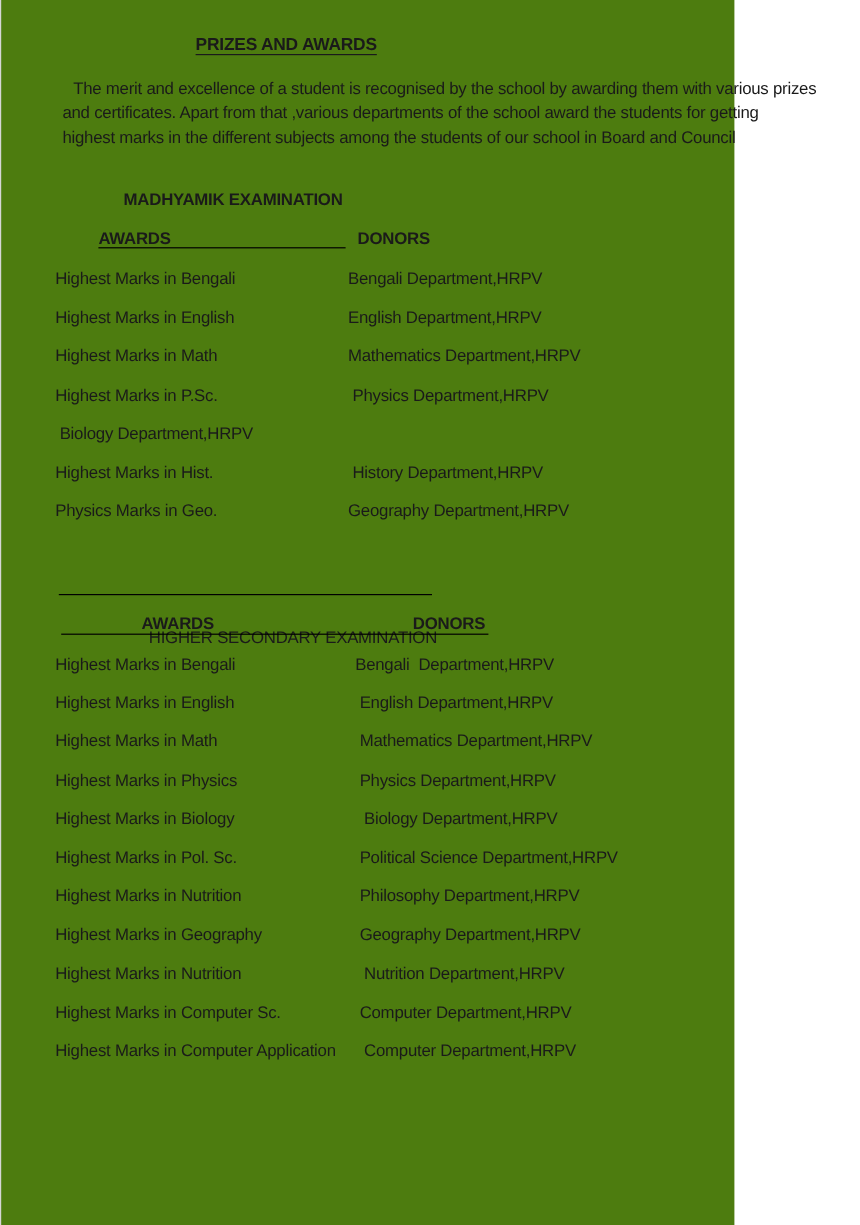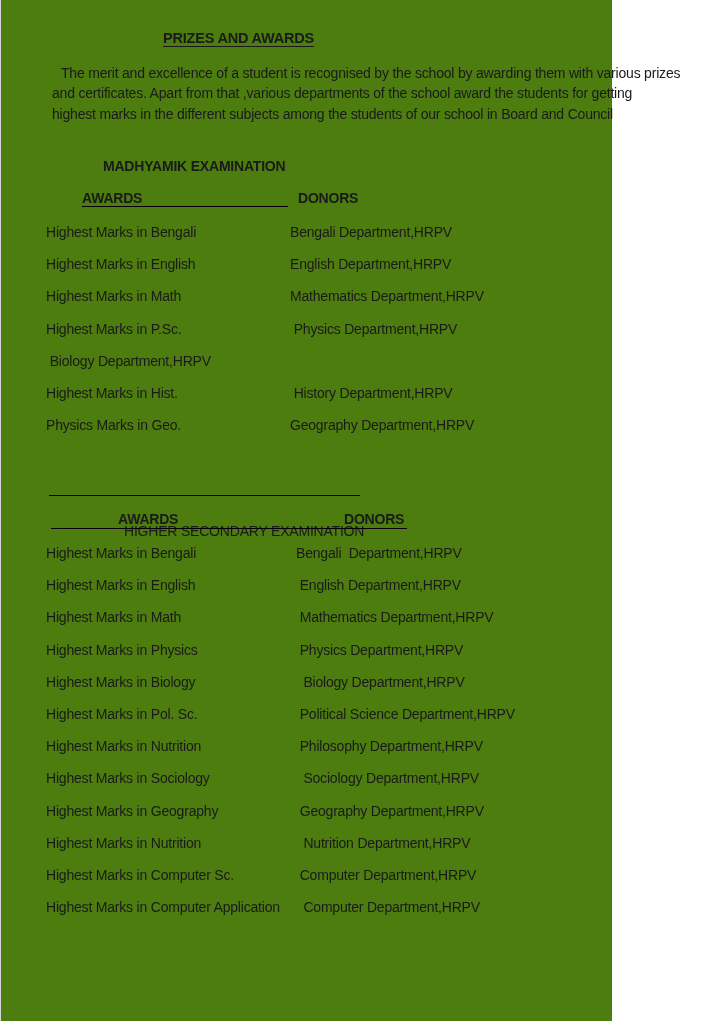--- a/index.html
+++ b/index.html
@@ -215,24 +215,20 @@
     </div>
     <div class="row">
       <span class="award">Highest Marks in Pol. Sc.</span>
       <span class="donor"> Political Science Department,HRPV</span>
     </div>
     <div class="row">
       <span class="award">Highest Marks in Nutrition</span>
       <span class="donor"> Philosophy Department,HRPV</span>
     </div>
     <div class="row">
-      <span class="award">Highest Marks in Sociology</span>
-      <span class="donor">  Sociology Department,HRPV</span>
-    </div>
-    <div class="row">
       <span class="award">Highest Marks in Geography</span>
       <span class="donor"> Geography Department,HRPV</span>
     </div>
     <div class="row">
       <span class="award">Highest Marks in Nutrition</span>
       <span class="donor">  Nutrition Department,HRPV</span>
     </div>
     <div class="row">
       <span class="award">Highest Marks in Computer Sc.</span>
       <span class="donor"> Computer Department,HRPV</span>

